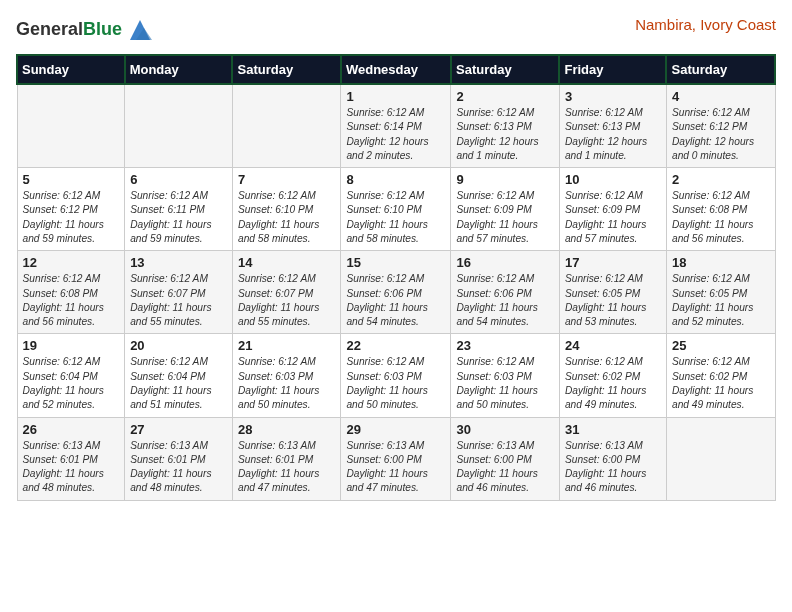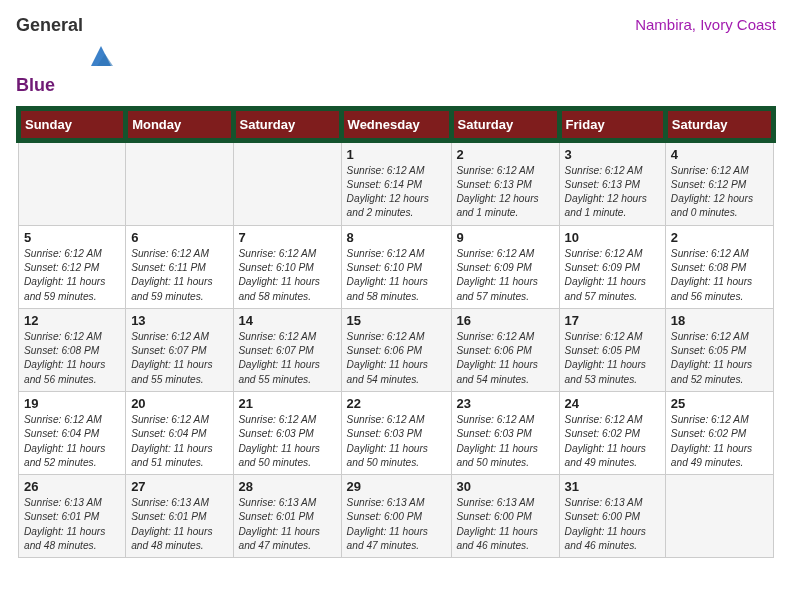--- a/index.html
+++ b/index.html
@@ -15,65 +15,64 @@
       justify-content: space-between;
       align-items: flex-start;
       margin-bottom: 10px;
     }
     .logo {
       display: flex;
       align-items: center;
     }
     .logo-text {
       display: flex;
-      flex-direction: column;
+      flex-direction: row;
       line-height: 1.1;
-      gap: 40px;
     }
     .logo-general {
       font-size: 18px;
       font-weight: bold;
       color: #333;
     }
     .logo-blue {
       font-size: 18px;
       font-weight: bold;
-      color: #701a75;
+      color: #15803d;
     }
     .logo-icon {
       width: 28px;
       height: 28px;
       margin-left: 4px;
     }
     .title-area {
       text-align: right;
     }
     .month-title {
       font-size: 36px;
       font-weight: bold;
       color: #222;
       line-height: 1.1;
     }
     .subtitle {
       font-size: 15px;
-      color: #a21caf;
+      color: #c2410c;
     }
     .calendar {
       width: 100%;
       border-collapse: collapse;
       border: 1px solid #ccc;
     }
     .calendar thead tr th {
-      background-color: #7f1d1d;
+      background-color: #0f172a;
       color: #fff;
       font-size: 13px;
       font-weight: bold;
       padding: 6px 4px;
       text-align: left;
-      border: 5px solid #14532d;
+      border: 2px solid #14532d;
       margin-left: 40px;
     }
     .calendar tbody tr td {
       vertical-align: top;
       border: 1px solid #ccc;
       padding: 4px 5px;
       width: 113px;
       min-height: 80px;
       font-size: 10.5px;
       color: #333;

